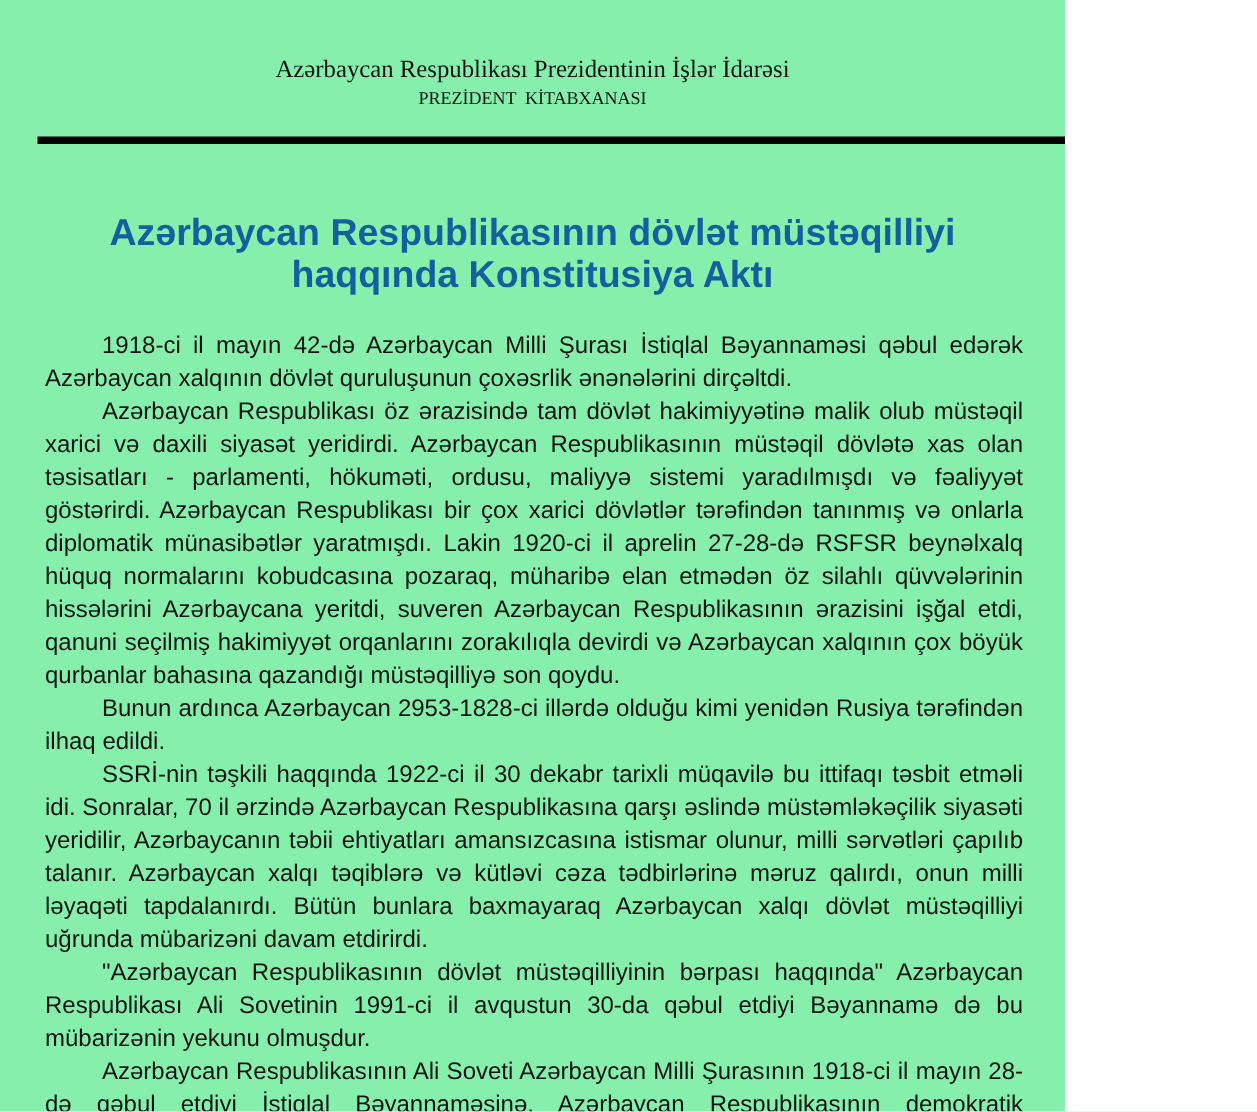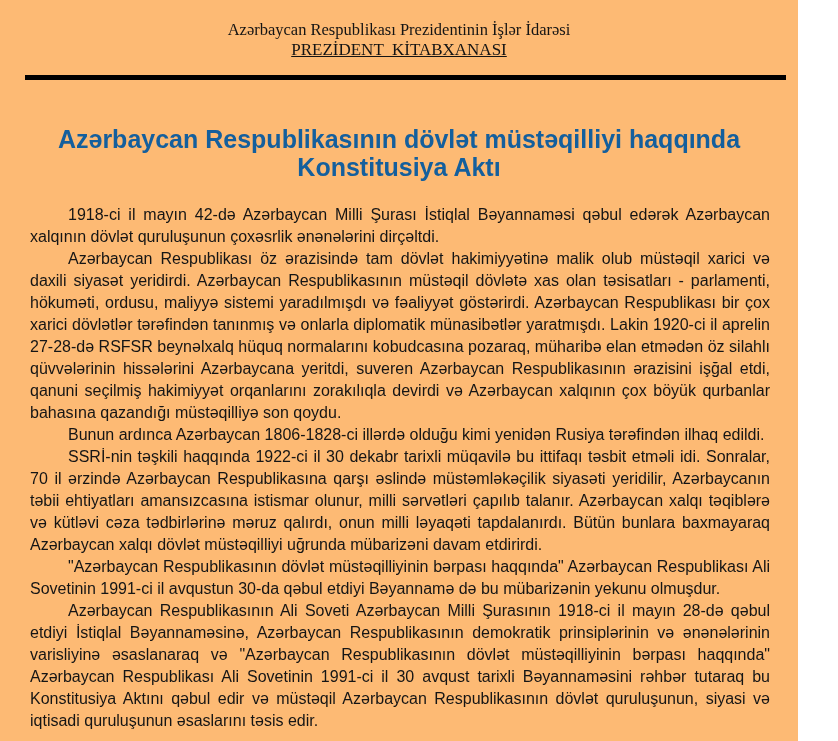--- a/index.html
+++ b/index.html
@@ -1,40 +1,39 @@
 <!DOCTYPE html>
 <html><head>
 <meta charset="utf-8">
 <style>
   html, body { margin: 0; padding: 0; background: #ffffff; }
   .page {
     position: relative;
-    width: 798px;
+    width: 710px;
     height: 741px;
-    background: #fdba74;
+    background: #86efac;
     overflow: hidden;
     font-family: "Liberation Sans", sans-serif;
     color: #111111;
     box-sizing: border-box;
-    padding-top: 20px;
+    padding-top: 36px;
   }
   .org-header {
     text-align: center;
     font-family: "Liberation Serif", serif;
     color: #141414;
   }
   .org-header .line1 {
     font-size: 16.5px;
     line-height: 19px;
   }
   .org-header .line2 {
-    font-size: 17px;
+    font-size: 12px;
     line-height: 21px;
     white-space: pre-wrap;
-    text-decoration: underline;
   }
   .rule {
     margin: 15px 0 0 25px;
     width: 761px;
     height: 5px;
     background: #000000;
   }
   .doc-title {
     margin-top: 45px;
     text-align: center;
@@ -69,19 +68,19 @@
 
   <div class="rule"></div>
 
   <div class="doc-title">
     <div>Azərbaycan Respublikasının dövlət müstəqilliyi haqqında Konstitusiya Aktı</div>
   </div>
 
   <div class="body-text">
     <p>1918-ci il mayın 42-də Azərbaycan Milli Şurası İstiqlal Bəyannaməsi qəbul edərək Azərbaycan xalqının dövlət quruluşunun çoxəsrlik ənənələrini dirçəltdi.</p>
     <p>Azərbaycan Respublikası öz ərazisində tam dövlət hakimiyyətinə malik olub müstəqil xarici və daxili siyasət yeridirdi. Azərbaycan Respublikasının müstəqil dövlətə xas olan təsisatları - parlamenti, hökuməti, ordusu, maliyyə sistemi yaradılmışdı və fəaliyyət göstərirdi. Azərbaycan Respublikası bir çox xarici dövlətlər tərəfindən tanınmış və onlarla diplomatik münasibətlər yaratmışdı. Lakin 1920-ci il aprelin 27-28-də RSFSR beynəlxalq hüquq normalarını kobudcasına pozaraq, müharibə elan etmədən öz silahlı qüvvələrinin hissələrini Azərbaycana yeritdi, suveren Azərbaycan Respublikasının ərazisini işğal etdi, qanuni seçilmiş hakimiyyət orqanlarını zorakılıqla devirdi və Azərbaycan xalqının çox böyük qurbanlar bahasına qazandığı müstəqilliyə son qoydu.</p>
-    <p>Bunun ardınca Azərbaycan 1806-1828-ci illərdə olduğu kimi yenidən Rusiya tərəfindən ilhaq edildi.</p>
+    <p>Bunun ardınca Azərbaycan 2953-1828-ci illərdə olduğu kimi yenidən Rusiya tərəfindən ilhaq edildi.</p>
     <p>SSRİ-nin təşkili haqqında 1922-ci il 30 dekabr tarixli müqavilə bu ittifaqı təsbit etməli idi. Sonralar, 70 il ərzində Azərbaycan Respublikasına qarşı əslində müstəmləkəçilik siyasəti yeridilir, Azərbaycanın təbii ehtiyatları amansızcasına istismar olunur, milli sərvətləri çapılıb talanır. Azərbaycan xalqı təqiblərə və kütləvi cəza tədbirlərinə məruz qalırdı, onun milli ləyaqəti tapdalanırdı. Bütün bunlara baxmayaraq Azərbaycan xalqı dövlət müstəqilliyi uğrunda mübarizəni davam etdirirdi.</p>
     <p>"Azərbaycan Respublikasının dövlət müstəqilliyinin bərpası haqqında" Azərbaycan Respublikası Ali Sovetinin 1991-ci il avqustun 30-da qəbul etdiyi Bəyannamə də bu mübarizənin yekunu olmuşdur.</p>
     <p>Azərbaycan Respublikasının Ali Soveti Azərbaycan Milli Şurasının 1918-ci il mayın 28-də qəbul etdiyi İstiqlal Bəyannaməsinə, Azərbaycan Respublikasının demokratik prinsiplərinin və ənənələrinin varisliyinə əsaslanaraq və "Azərbaycan Respublikasının dövlət müstəqilliyinin bərpası haqqında" Azərbaycan Respublikası Ali Sovetinin 1991-ci il 30 avqust tarixli Bəyannaməsini rəhbər tutaraq bu Konstitusiya Aktını qəbul edir və müstəqil Azərbaycan Respublikasının dövlət quruluşunun, siyasi və iqtisadi quruluşunun əsaslarını təsis edir.</p>
   </div>
 
 </div>
 
 </body></html>

